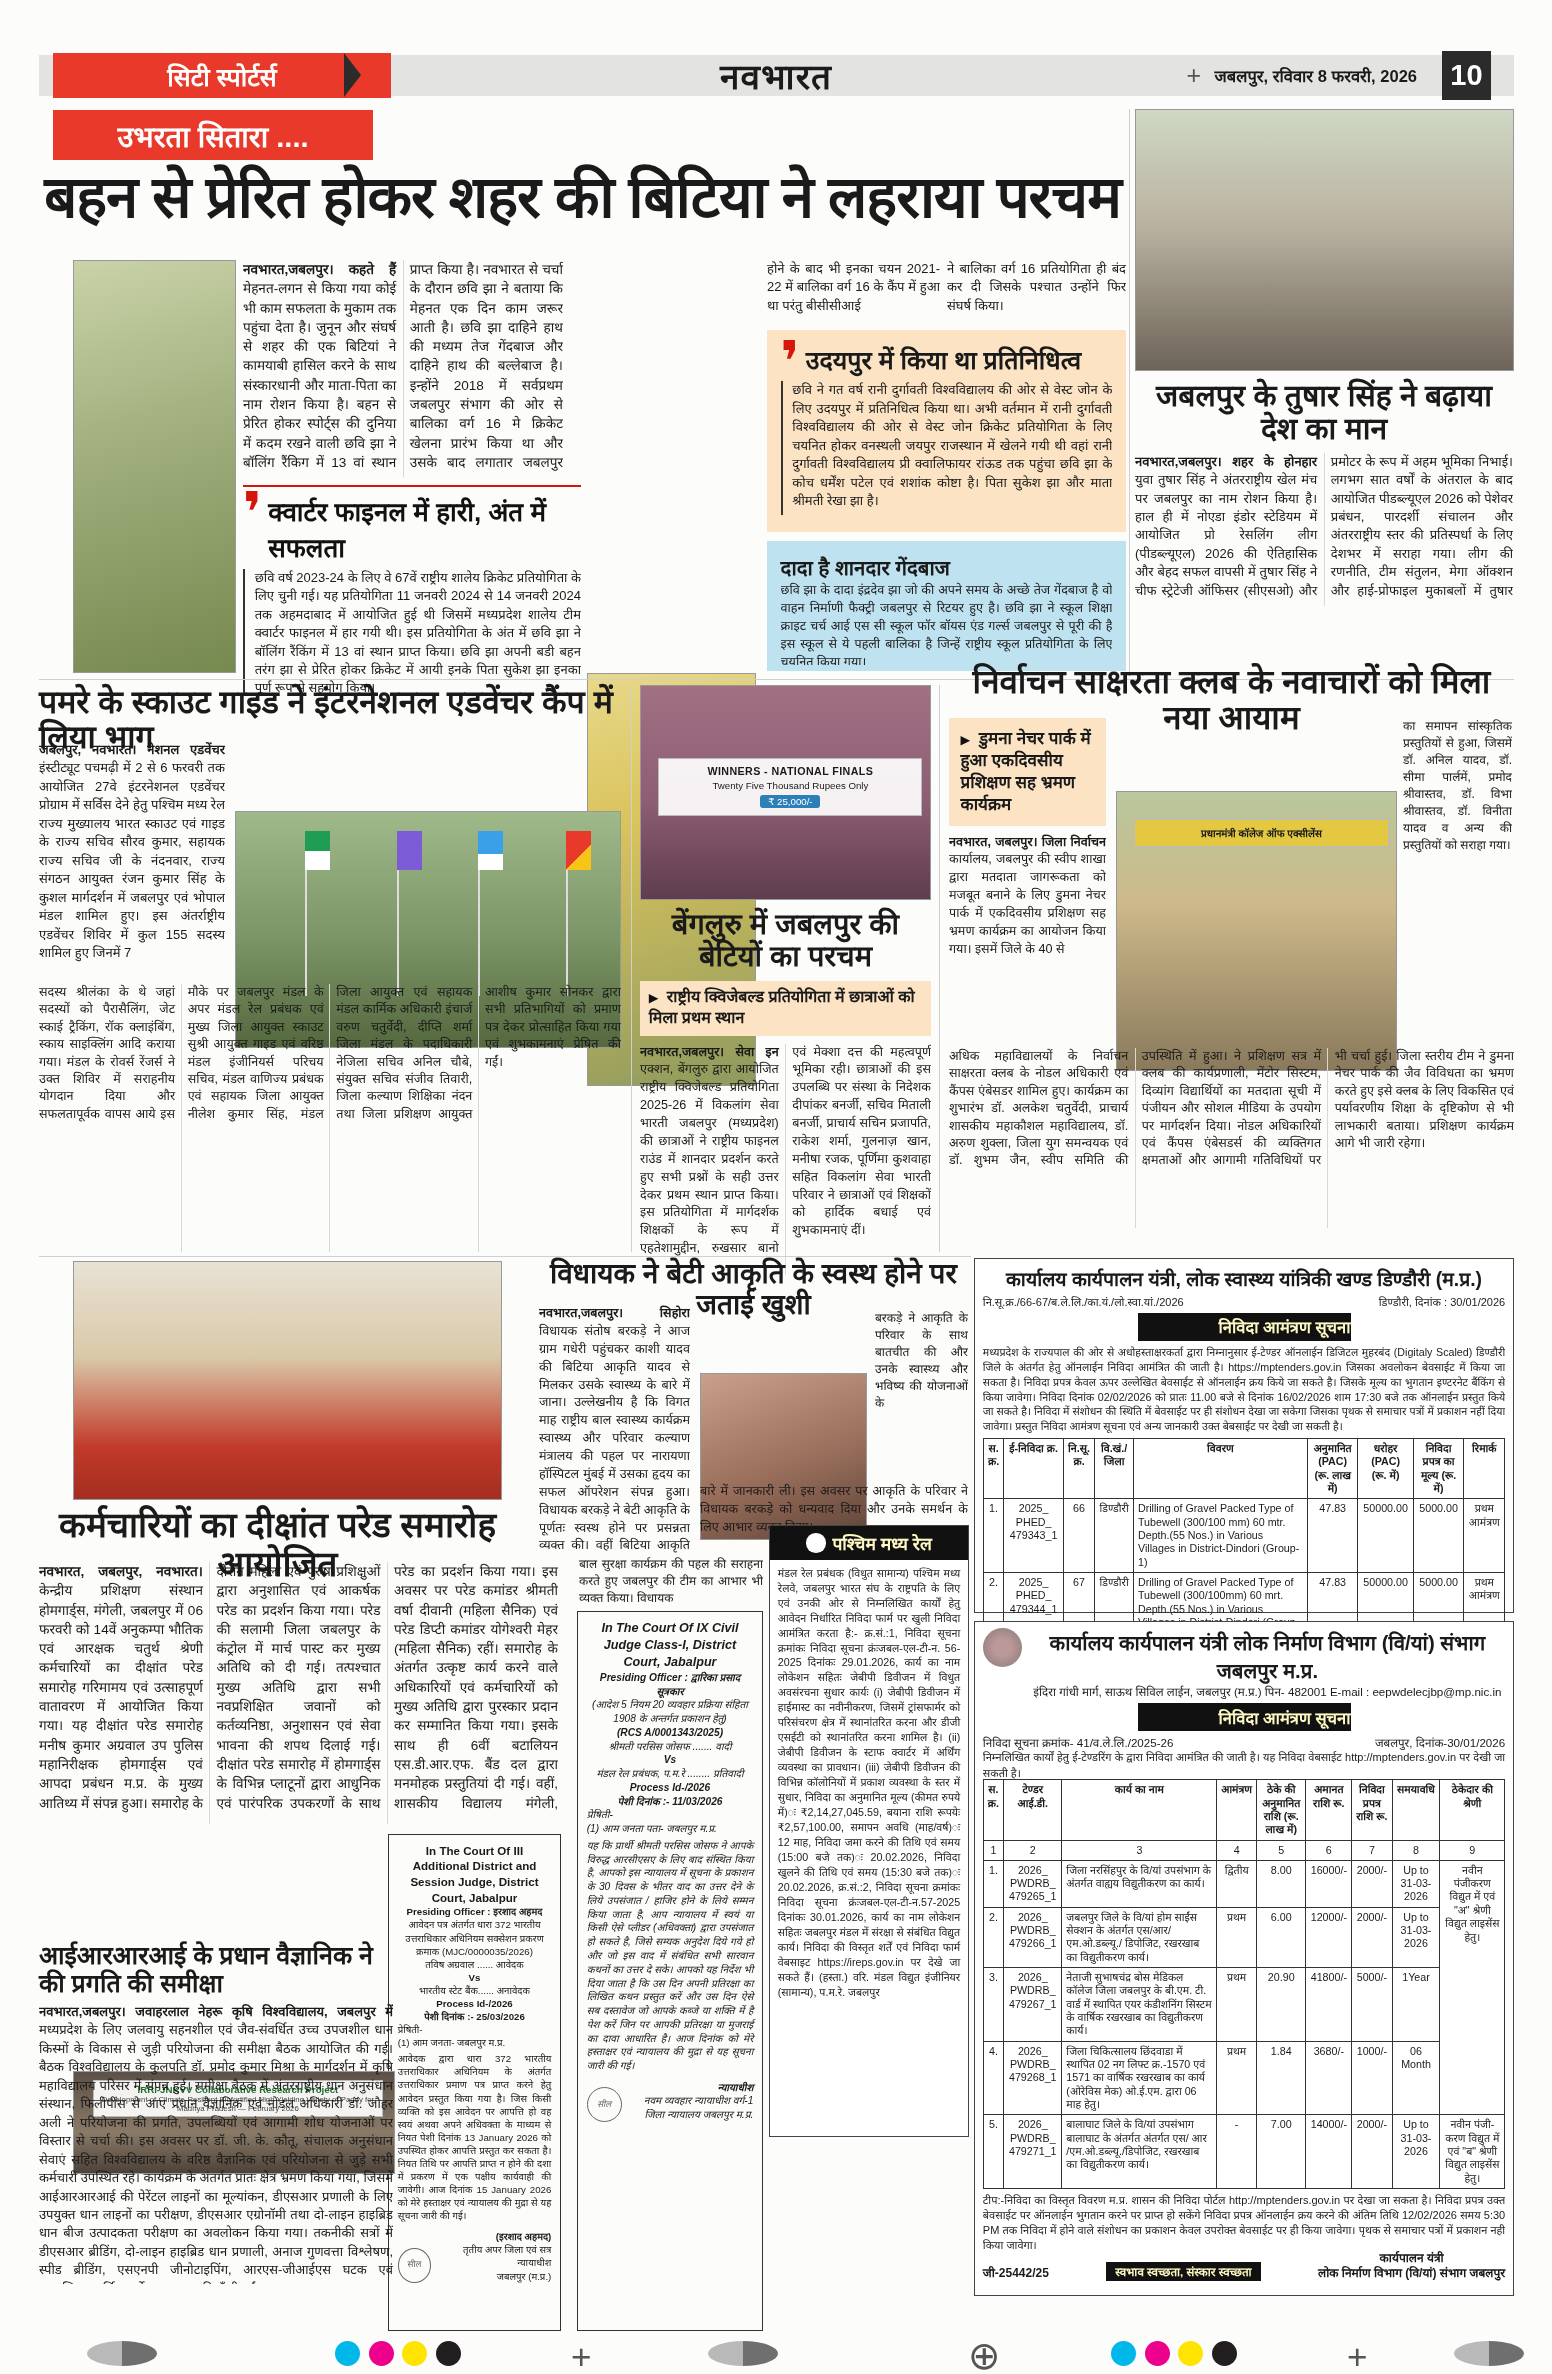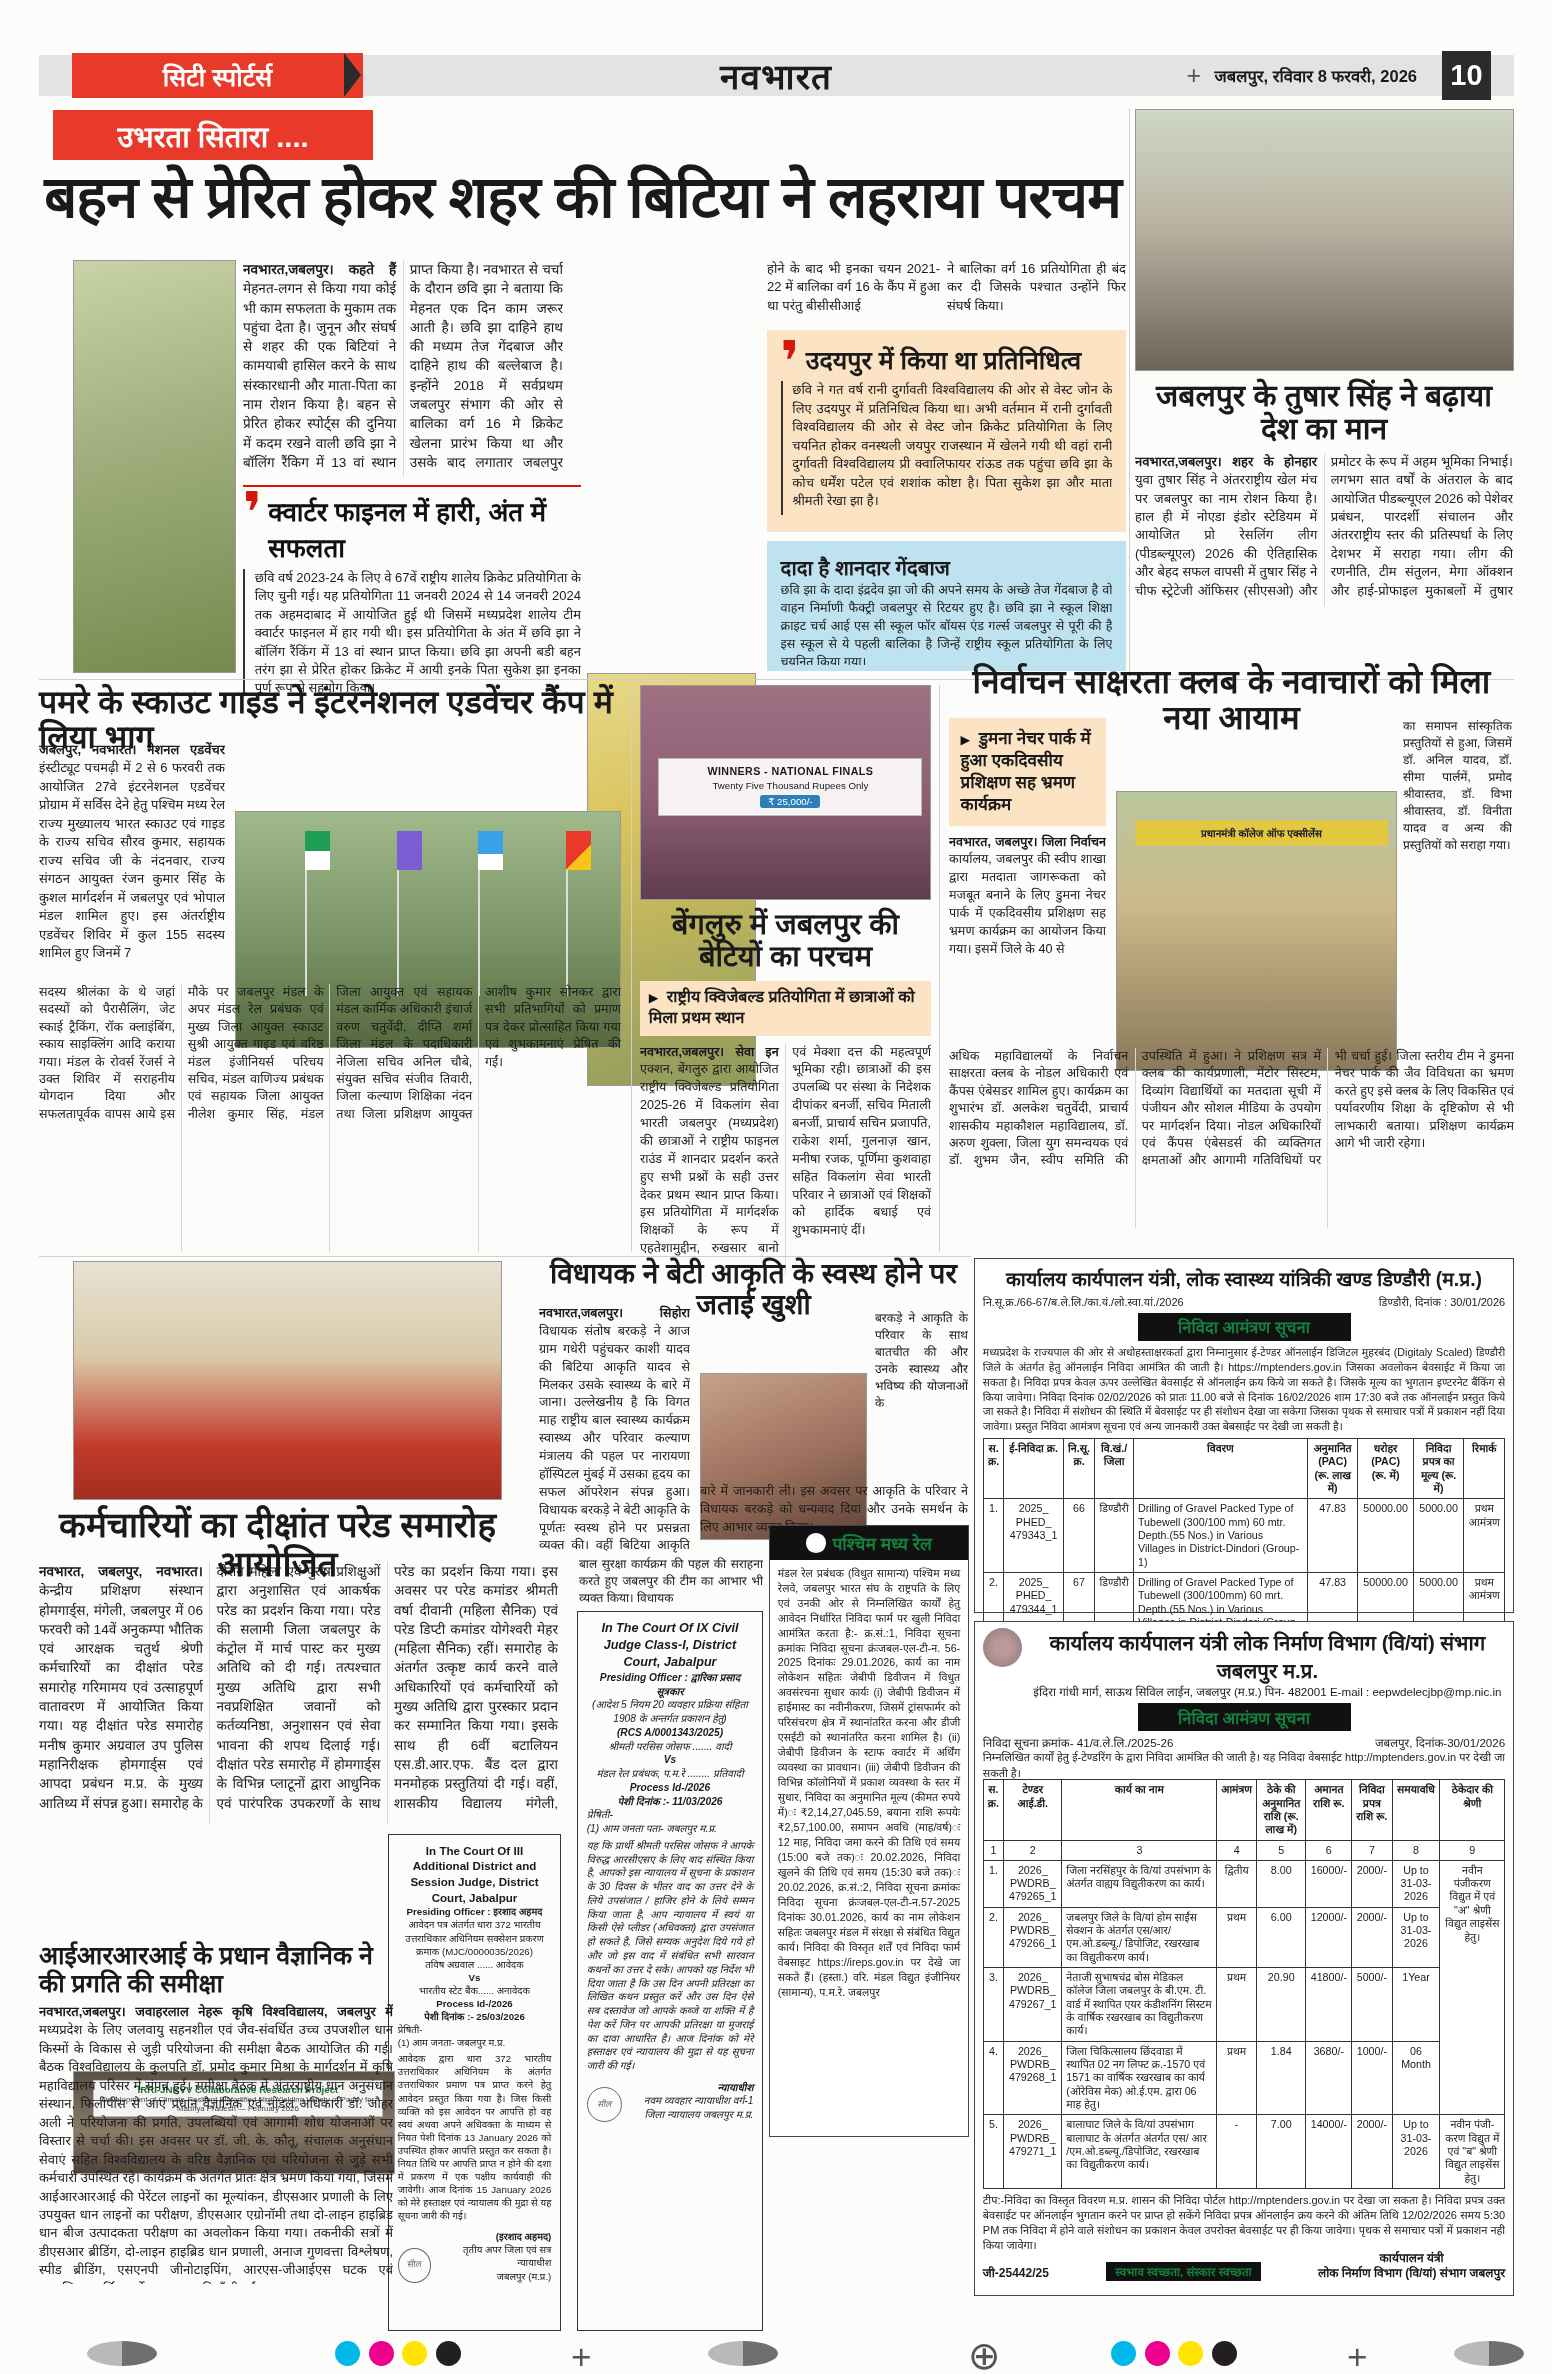--- a/index.html
+++ b/index.html
@@ -34,21 +34,21 @@
   .qmark{color:#d6150b;font-size:56px;line-height:39px;font-weight:900;}
   .peach{background:#fbe3c4;}
   .blue{background:#bfe2f0;}
   .boxpad{padding:11.6px 13.6px;}
   .box-title{font-weight:900;font-size:25px;margin-bottom:5.8px;}
   .bullet-box{background:#fbe3c4;padding:9.7px 11.6px;font-weight:900;font-size:17px;line-height:1.3;}
   .tri{color:#111;font-size:12.6px;margin-right:3.9px;}
   .sideline{border-left:2.9px solid #333;padding-left:9.7px;}
   
   .notice{border:1.9px solid #444;background:#fff;}
-  .blackbar{background:#111;color:#15803d;font-weight:900;text-align:center;}
+  .blackbar{background:#111;color:#fef9c3;font-weight:900;text-align:right;}
   .court{border:1.9px solid #333;padding:7.8px 8.7px;font-size:10.2px;line-height:1.35;text-align:justify;overflow:hidden;}
   .court .c{text-align:center;}
   .court .b{font-weight:bold;}
   .t-table{border-collapse:collapse;width:100%;font-size:10.7px;line-height:1.25;}
   .t-table th,.t-table td{border:1px solid #333;padding:2.9px 3.9px;vertical-align:top;text-align:center;}
   .t-table td.l{text-align:left;}
   .seal{width:33px;height:33px;border:1.9px solid #666;border-radius:50%;display:inline-flex;align-items:center;justify-content:center;font-size:8.7px;color:#666;}
   
   .cap-strip{position:absolute;left:6%;top:6%;width:88%;background:rgba(255,255,255,.92);border:1px solid #bbb;text-align:center;padding:5.8px 3.9px;}
   .flag{position:absolute;top:8%;width:25px;height:39px;}
@@ -58,21 +58,21 @@
   .dot{width:25px;height:25px;border-radius:50%;display:inline-block;margin-right:8.7px;}
   .vr{background:#cfcfcf;width:1px;}
   .hr{background:#cfcfcf;height:1px;}
 </style>
 </head>
 <body>
 
 <div class="page">
 
   <div class="abs mast-bar" style="left:39px;top:55px;width:1475px;height:41px;"></div>
-  <div class="abs mast-tab" style="left:53px;top:53px;width:291px;height:45px;margin-left:19px;">
+  <div class="abs mast-tab" style="left:53px;top:53px;width:338px;height:45px;">
     <span>सिटी स्पोर्टर्स</span>
   </div>
   <div class="abs mast-arrow" style="left:344px;top:53px;"></div>
   <div class="abs mast-title" style="left:582px;top:55px;width:388px;height:41px;">नवभारत</div>
   <div class="abs mast-right" style="left:1097px;top:55px;width:320px;height:41px;">
     <span class="plus">+</span>
     <span>जबलपुर, रविवार 8 फरवरी, 2026</span>
   </div>
   <div class="abs mast-page" style="left:1442px;top:51px;width:49px;height:49px;">10</div>
 

